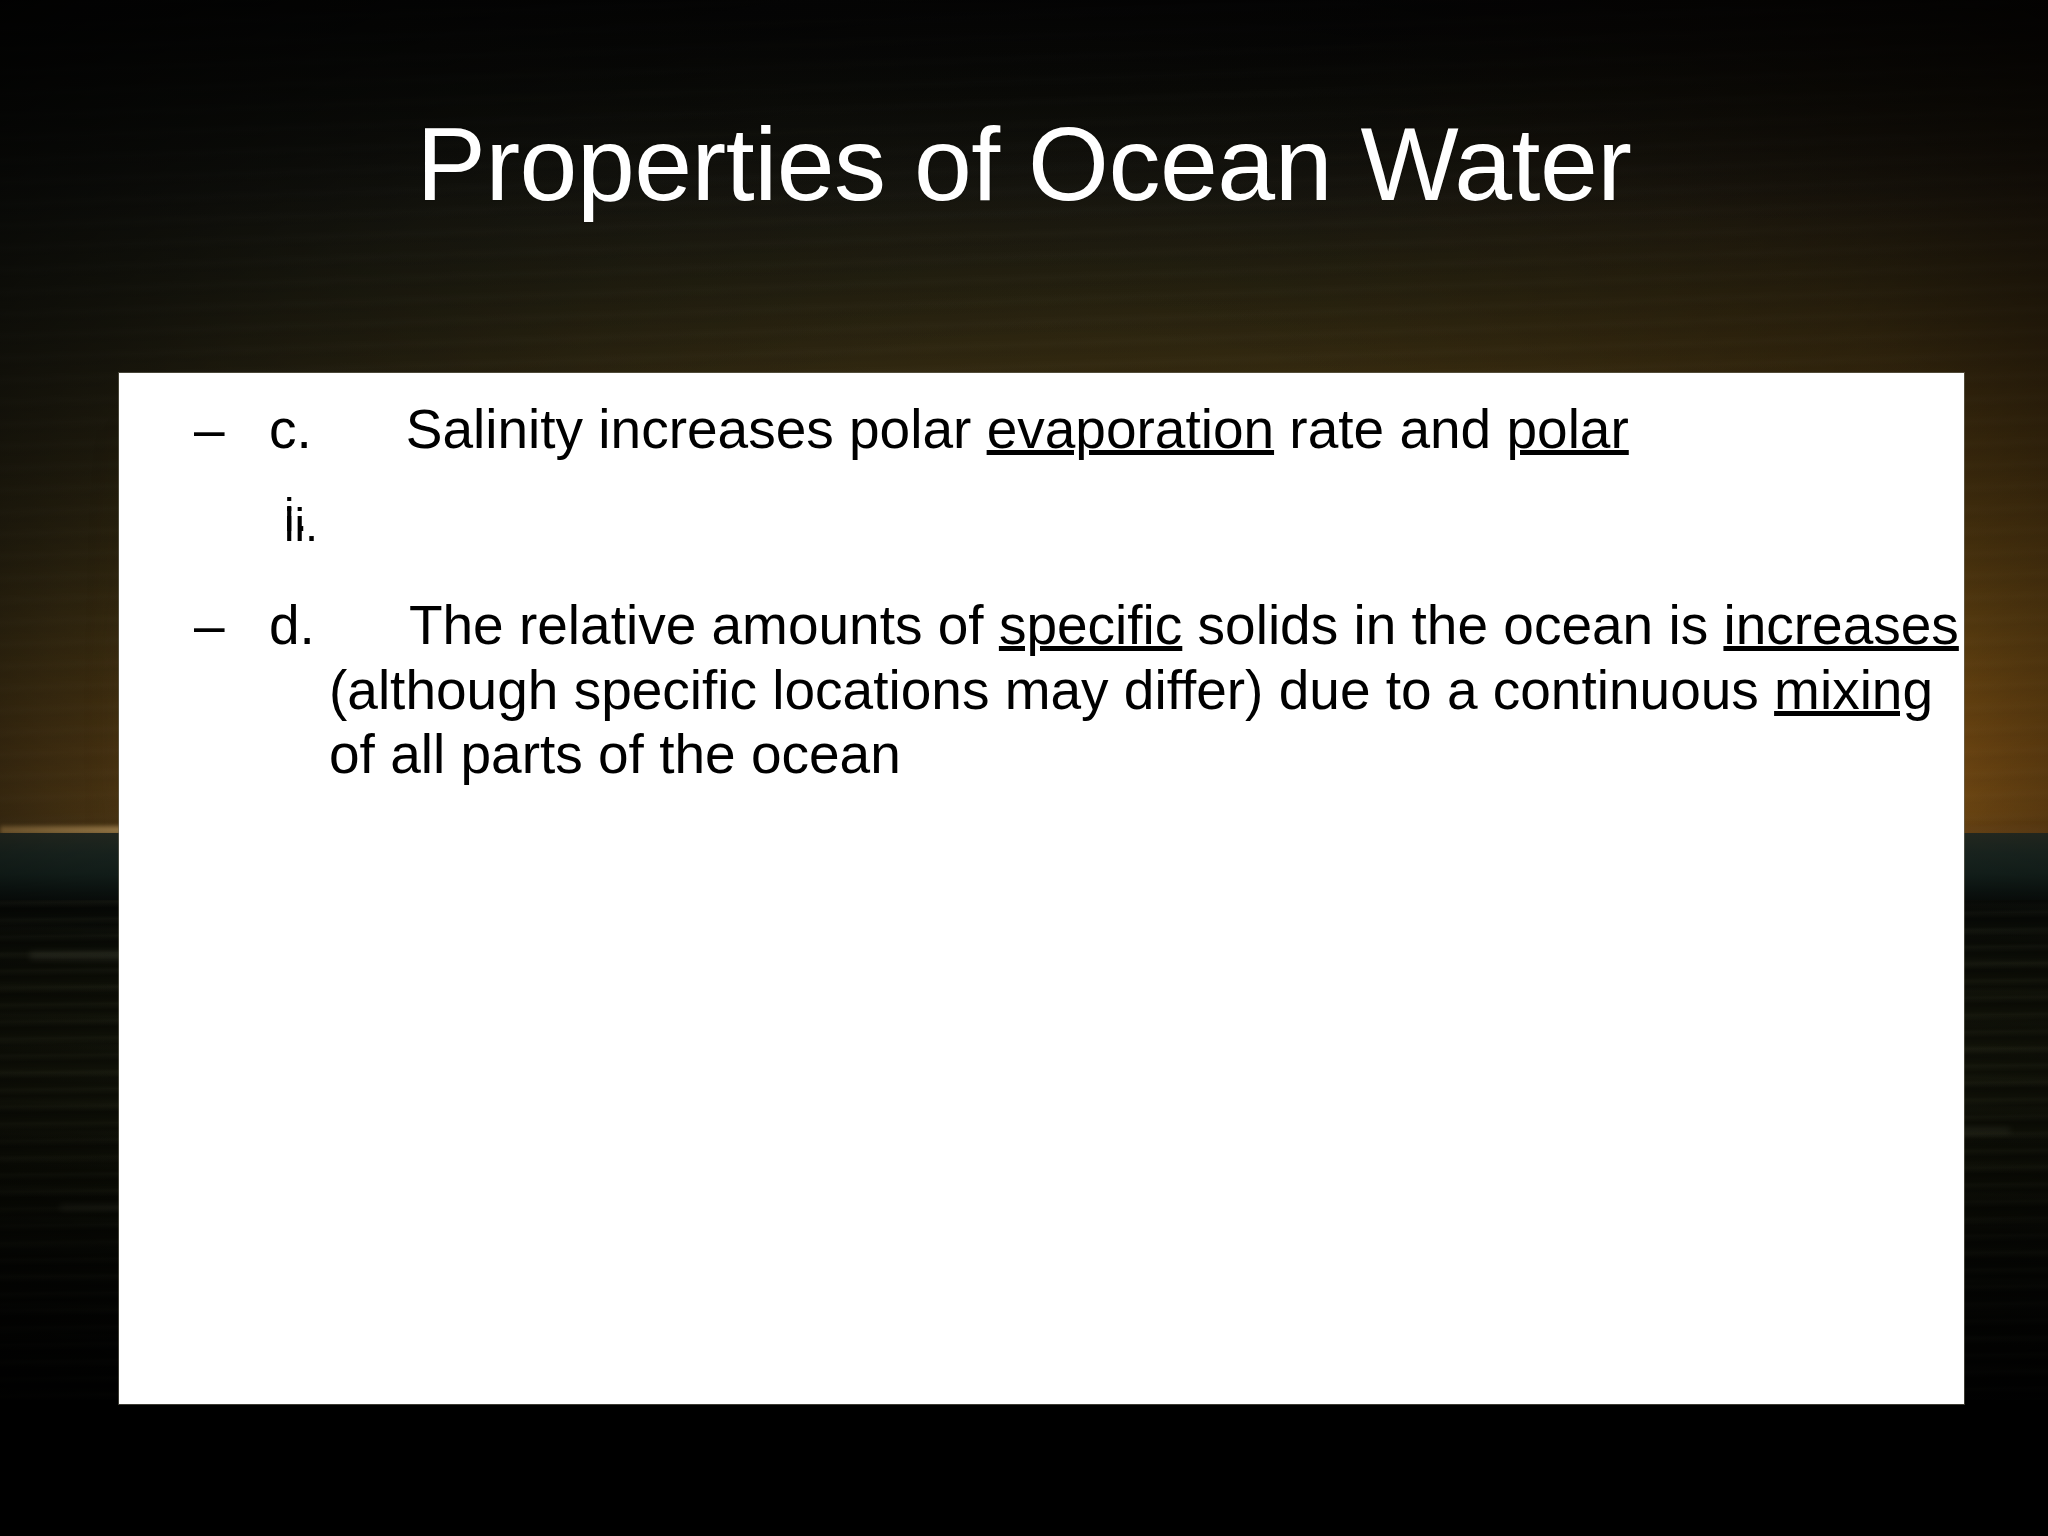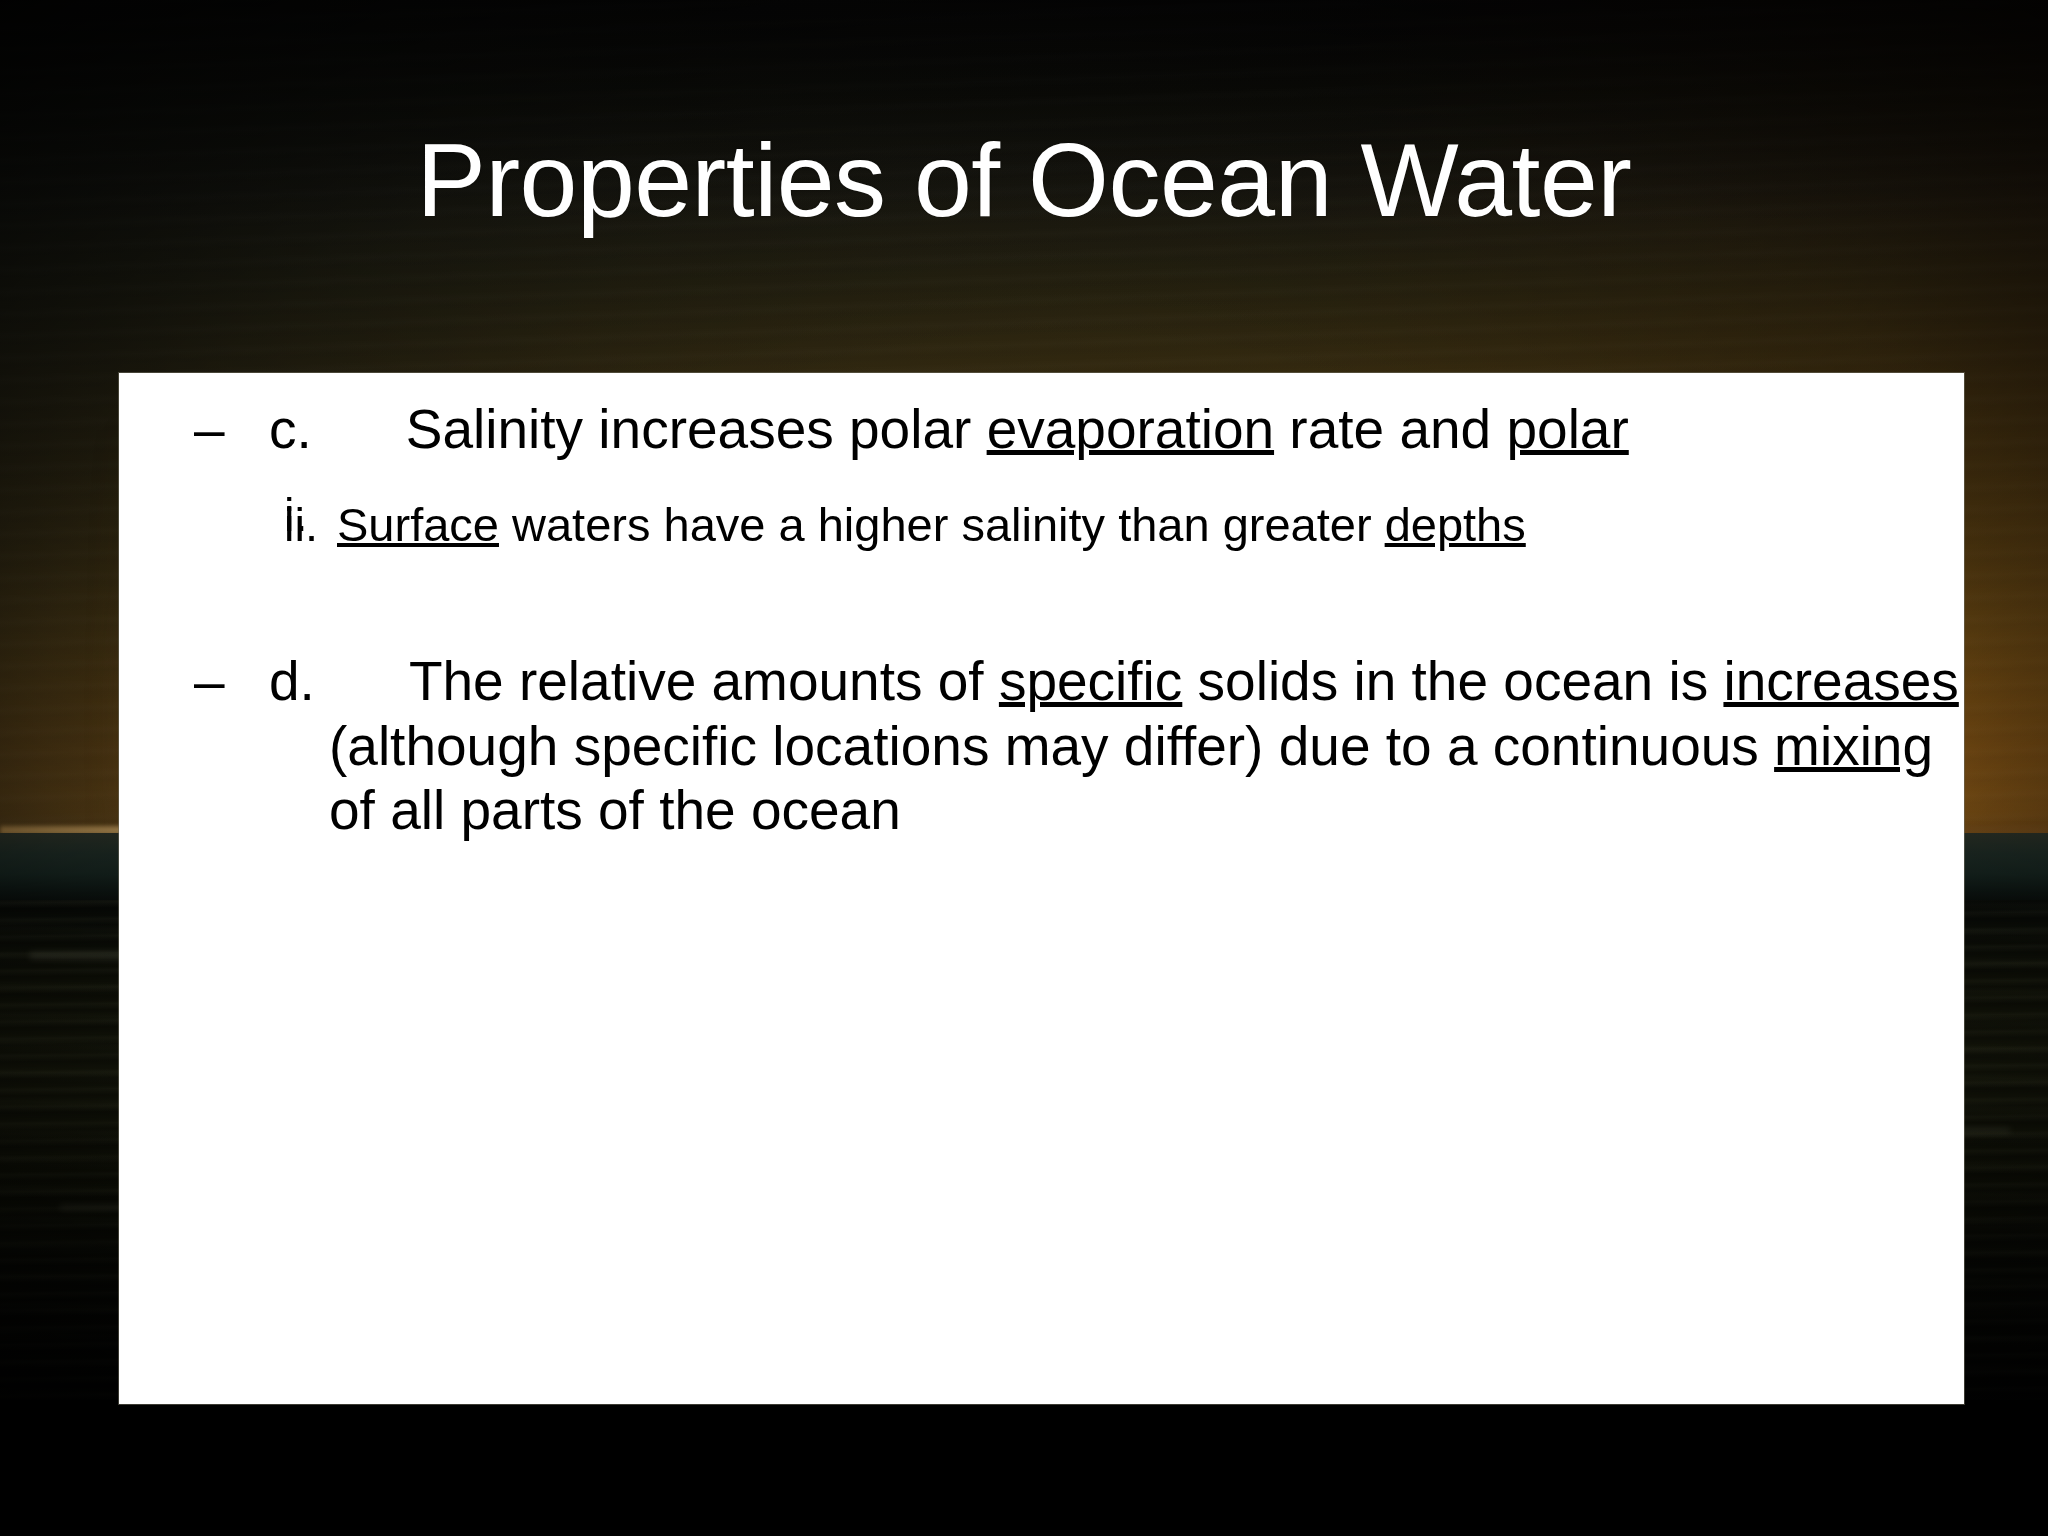--- a/index.html
+++ b/index.html
@@ -183,21 +183,20 @@
     top: 108px;
     width: 2048px;
     text-align: center;
     color: #ffffff;
     font-size: 104px;
     line-height: 1.08;
     font-weight: 400;
     letter-spacing: -0.5px;
     white-space: nowrap;
     text-shadow: 0 0 2px rgba(0,0,0,0.35);
-    margin-top: 16px;
   }
 
   
   #content-card {
     position: absolute;
     left: 119px;
     top: 373px;
     width: 1845px;
     height: 1031px;
     background: #ffffff;
@@ -298,21 +297,21 @@
       <li class="gap-c" style="list-style:none;"></li>
 
       <ul class="lvl2-group">
         <li class="lvl2">
           <span class="roman">i.</span>
         </li>
 
         <li class="gap-i" style="list-style:none;"></li>
 
         <li class="lvl2">
-          <span class="roman">ii.</span><span><u class="kw">Surface</u><span> waters have a higher salinity than greater </span><u class="kw">depths</u></span>
+          <span class="roman">ii.</span>
         </li>
       </ul>
 
       <li class="spacer-block" style="list-style:none;"></li>
 
       <li class="lvl1">
         <span class="dash">–</span><span>d.</span><span class="tab"></span><span><span>The relative amounts of </span><u class="kw">specific</u><span> solids in the ocean is </span><u class="kw">increases</u><span> (although specific locations may differ) due to a continuous </span><u class="kw">mixing</u><span> of all parts of the ocean</span></span>
       </li>
 
     </ul>

